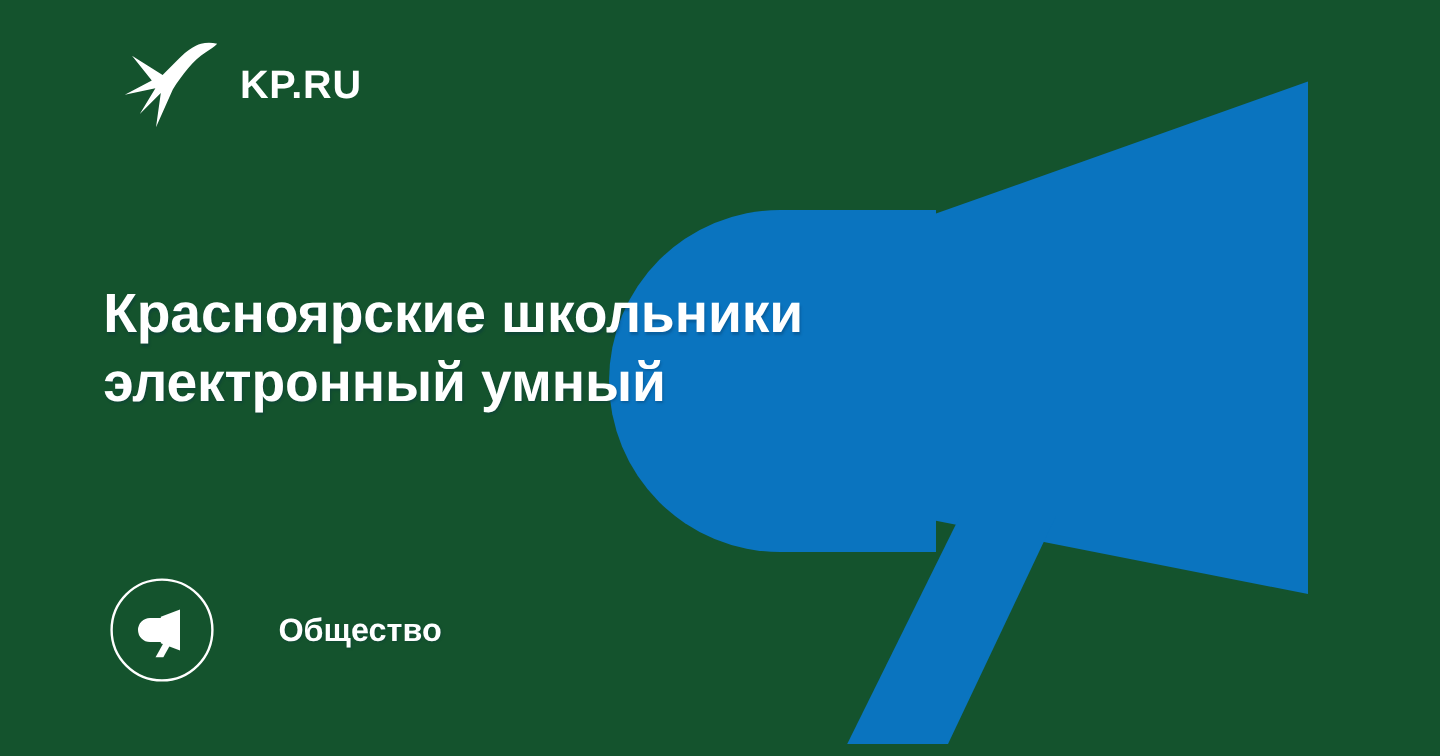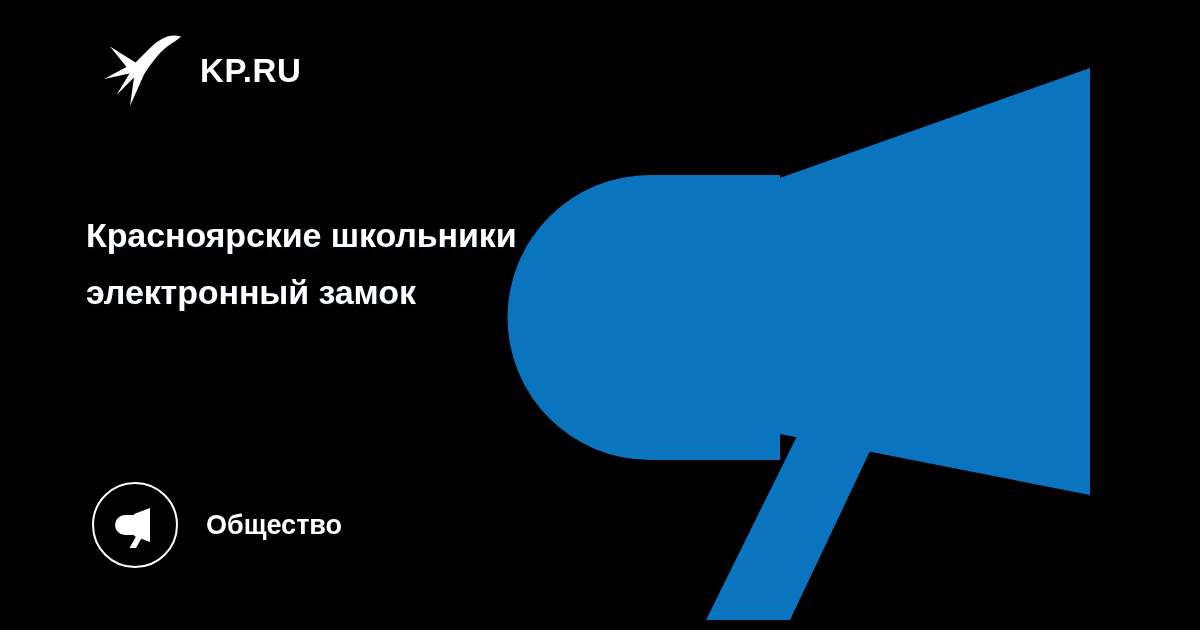--- a/index.html
+++ b/index.html
@@ -7,21 +7,21 @@
     margin: 0;
     padding: 0;
     background: #ffffff;
   }
 
   .card {
     position: relative;
     width: 1200px;
     height: 630px;
     overflow: hidden;
-    background: #000000;
+    background: #14532d;
     font-family: "Liberation Sans", "DejaVu Sans", sans-serif;
     -webkit-font-smoothing: antialiased;
   }
 
   
   .watermark {
     position: absolute;
     inset: 0;
     width: 1200px;
     height: 630px;
@@ -49,42 +49,42 @@
     font-weight: bold;
     letter-spacing: 0.6px;
     line-height: 1;
     white-space: nowrap;
   }
 
   
   .headline {
     position: absolute;
     left: 86px;
-    top: 184px;
+    top: 202px;
     width: 820px;
     color: #ffffff;
-    font-size: 34px;
+    font-size: 46px;
     font-weight: bold;
     line-height: 57px;
     letter-spacing: -0.1px;
     text-shadow: 1px 2px 2px rgba(0, 40, 75, 0.28);
   }
   .headline-line {
     display: block;
     white-space: nowrap;
   }
 
   
   .category {
     position: absolute;
     left: 92px;
     top: 482px;
     display: flex;
     align-items: center;
-    gap: 28px;
+    gap: 54px;
     height: 86px;
   }
   .category-circle {
     position: relative;
     width: 86px;
     height: 86px;
     border-radius: 50%;
     border: 2px solid #ffffff;
     box-sizing: border-box;
     flex: 0 0 auto;
@@ -127,21 +127,21 @@
     <svg class="brand-bird" viewBox="0 0 78 72" aria-hidden="true">
       <g fill="#ffffff">
         <path d="M63.5 2.5 C58 4 51.5 8.5 45 15 L31.5 28.5 L6 12.5 L22.5 33 L0 45 L25.5 39.5 L12.5 61 L30 43.5 L26 72 L40 40.5 C48 28 57 16 67.5 9.5 C71.5 7 74.5 5 77 2.5 C72 1.2 67.5 1.4 63.5 2.5 Z"></path>
       </g>
     </svg>
     <span class="brand-name">KP.RU</span>
   </div>
 
   <h1 class="headline">
     <span class="headline-line">Красноярские школьники</span>
-    <span class="headline-line">электронный замок</span>
+    <span class="headline-line">электронный умный</span>
   </h1>
 
   <div class="category">
     <div class="category-circle">
       <svg viewBox="0 0 46 46" aria-hidden="true">
         <g fill="#ffffff">
           <polygon points="38,6 38,40 22,34 22,12"></polygon>
           <path d="M13,13 h10 v20 h-10 a10,10 0 0 1 0,-20 z"></path>
           <polygon points="24.5,33.5 31,33.5 24,46 17.5,46"></polygon>
         </g>

